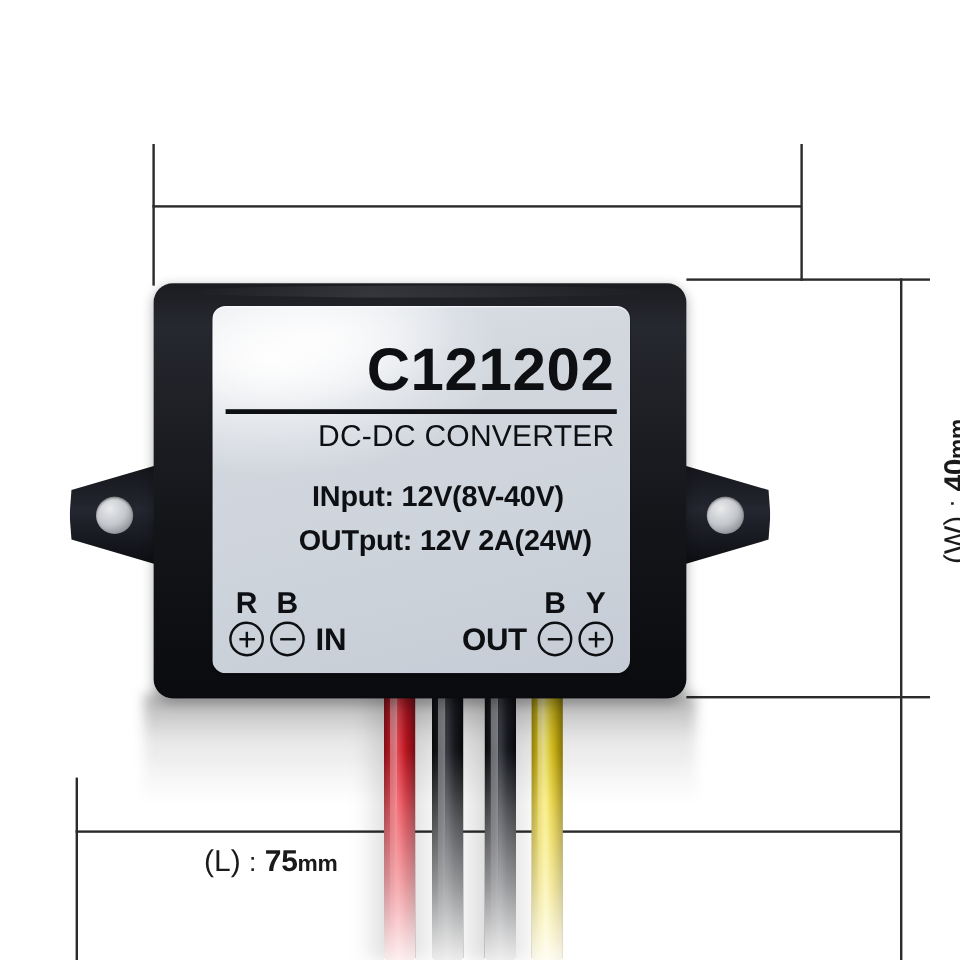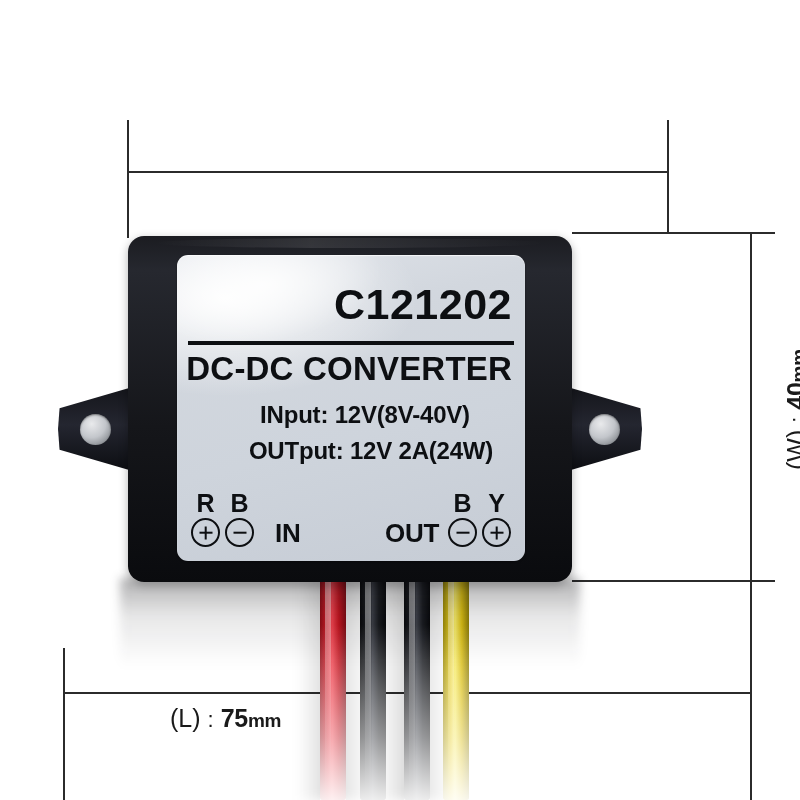--- a/index.html
+++ b/index.html
@@ -122,39 +122,39 @@
     width: 250px; height: 120px;
     background: radial-gradient(ellipse at center, rgba(255,255,255,.85) 0%, rgba(255,255,255,0) 68%);
     transform: rotate(-8deg);
     pointer-events: none;
   }
 
   #model-number {
     position: absolute;
     right: 13px;
     top: 28px;
-    font-size: 43px;
+    font-size: 50px;
     font-weight: 600;
     letter-spacing: 0.5px;
     line-height: 1;
   }
   #label-rule {
     position: absolute;
     left: 11px;
     right: 11px;
     top: 86px;
     height: 3.5px;
     background: #0d0f12;
   }
   #product-type {
     position: absolute;
     right: 13px;
     top: 95px;
-    font-size: 33px;
-    font-weight: 700;
+    font-size: 25px;
+    font-weight: 400;
     letter-spacing: 0.2px;
     white-space: nowrap;
   }
   .spec-line {
     position: absolute;
     left: 0;
     width: 100%;
     text-align: center;
     font-size: 24px;
     font-weight: 700;
@@ -213,21 +213,21 @@
     background: #0d0f12;
     transform: translate(-50%,-50%);
   }
   .term-word {
     font-size: 26px;
     font-weight: 700;
     letter-spacing: -0.3px;
     line-height: 1;
     padding-bottom: 1px;
   }
-  #terminals-in  .term-word { margin-left: 16px; }
+  #terminals-in  .term-word { margin-left: 4px; }
   #terminals-out .term-word { margin-right: 4px; }
 
   
   .wire {
     position: absolute;
     top: 575px;
     width: 26px;
     height: 225px;
   }
   .wire .core {

